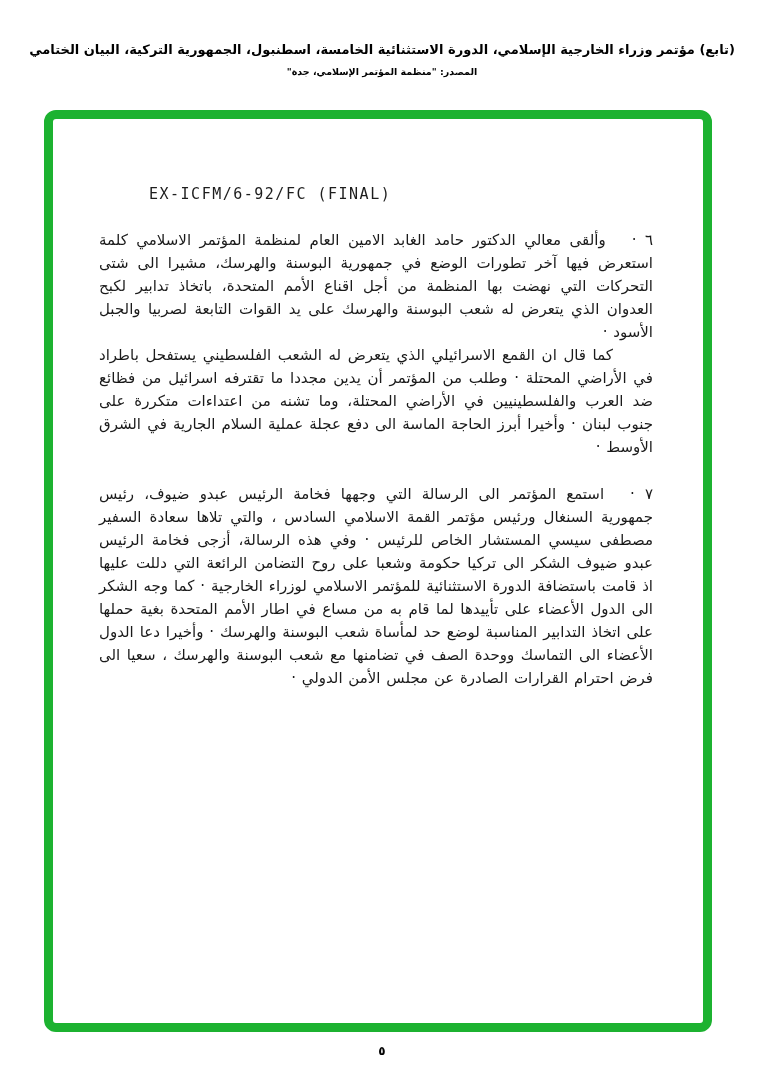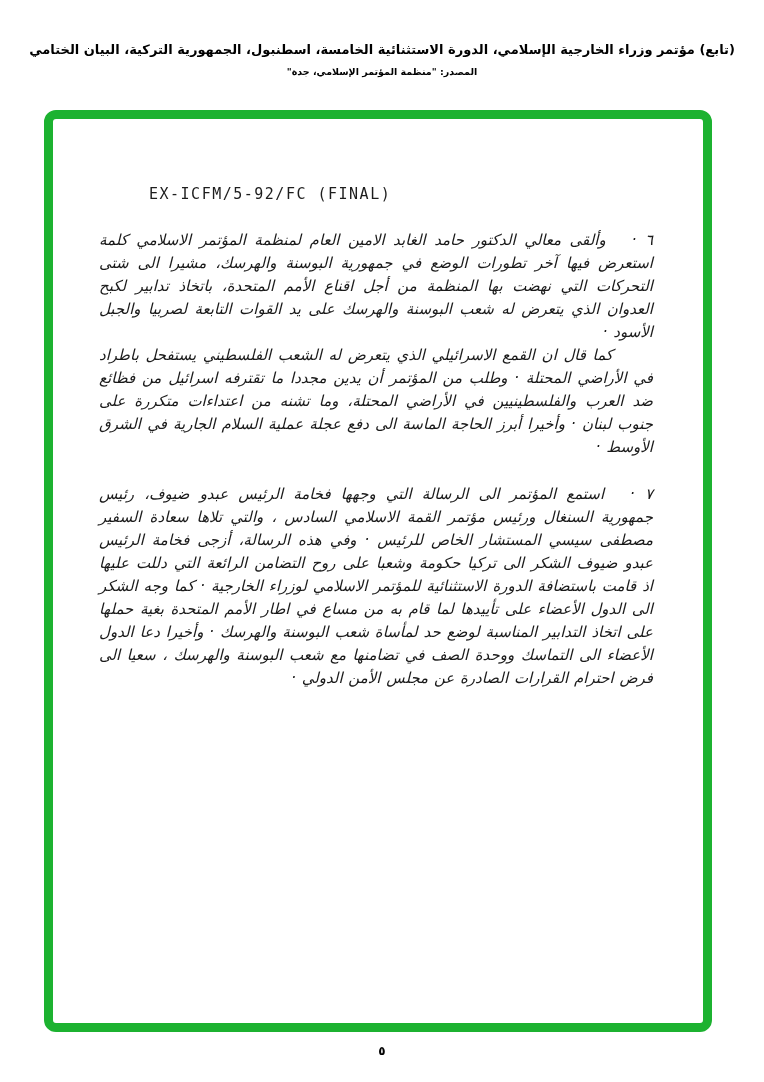--- a/index.html
+++ b/index.html
@@ -48,21 +48,20 @@
   .doc-code {
     margin: 66px 0 0 96px;
     font-family: "DejaVu Sans Mono", "Liberation Mono", monospace;
     font-size: 15px;
     letter-spacing: 1.5px;
     color: #1d1d1d;
     white-space: nowrap;
   }
   .body-text {
     margin: 26px 50px 0 46px;
-    font-style: italic;
   }
   .para {
     direction: rtl;
     text-align: justify;
     font-size: 15px;
     line-height: 23px;
     color: #1a1a1a;
     word-spacing: 1px;
   }
   .para.numbered {
@@ -90,21 +89,21 @@
 <body>
 
 <div class="page">
 
   <div class="header">
     <div class="header-title">(تابع) مؤتمر وزراء الخارجية الإسلامي، الدورة الاستثنائية الخامسة، اسطنبول، الجمهورية التركية، البيان الختامي</div>
     <div class="header-source">المصدر: "منظمة المؤتمر الإسلامي، جدة"</div>
   </div>
 
   <div class="frame" style="border-color: rgb(28, 178, 48);">
-    <div class="doc-code">EX-ICFM/5-92/FC (FINAL)</div>
+    <div class="doc-code">EX-ICFM/6-92/FC (FINAL)</div>
     <div class="body-text" id="paragraphs">
         <div class="para numbered"><span class="pnum">٦ ·</span>وألقى معالي الدكتور حامد الغابد الامين العام لمنظمة المؤتمر الاسلامي كلمة استعرض فيها آخر تطورات الوضع في جمهورية البوسنة والهرسك، مشيرا الى شتى التحركات التي نهضت بها المنظمة من أجل اقناع الأمم المتحدة، باتخاذ تدابير لكبح العدوان الذي يتعرض له شعب البوسنة والهرسك على يد القوات التابعة لصربيا والجبل الأسود ·</div>
         <div class="para cont">كما قال ان القمع الاسرائيلي الذي يتعرض له الشعب الفلسطيني يستفحل باطراد في الأراضي المحتلة · وطلب من المؤتمر أن يدين مجددا ما تقترفه اسرائيل من فظائع ضد العرب والفلسطينيين في الأراضي المحتلة، وما تشنه من اعتداءات متكررة على جنوب لبنان · وأخيرا أبرز الحاجة الماسة الى دفع عجلة عملية السلام الجارية في الشرق الأوسط ·</div>
         <div class="para numbered"><span class="pnum">٧ ·</span>استمع المؤتمر الى الرسالة التي وجهها فخامة الرئيس عبدو ضيوف، رئيس جمهورية السنغال ورئيس مؤتمر القمة الاسلامي السادس ، والتي تلاها سعادة السفير مصطفى سيسي المستشار الخاص للرئيس · وفي هذه الرسالة، أزجى فخامة الرئيس عبدو ضيوف الشكر الى تركيا حكومة وشعبا على روح التضامن الرائعة التي دللت عليها اذ قامت باستضافة الدورة الاستثنائية للمؤتمر الاسلامي لوزراء الخارجية · كما وجه الشكر الى الدول الأعضاء على تأييدها لما قام به من مساع في اطار الأمم المتحدة بغية حملها على اتخاذ التدابير المناسبة لوضع حد لمأساة شعب البوسنة والهرسك · وأخيرا دعا الدول الأعضاء الى التماسك ووحدة الصف في تضامنها مع شعب البوسنة والهرسك ، سعيا الى فرض احترام القرارات الصادرة عن مجلس الأمن الدولي ·</div>
       </div>
   </div>
 
   <div class="page-number">٥</div>
 
 </div>

